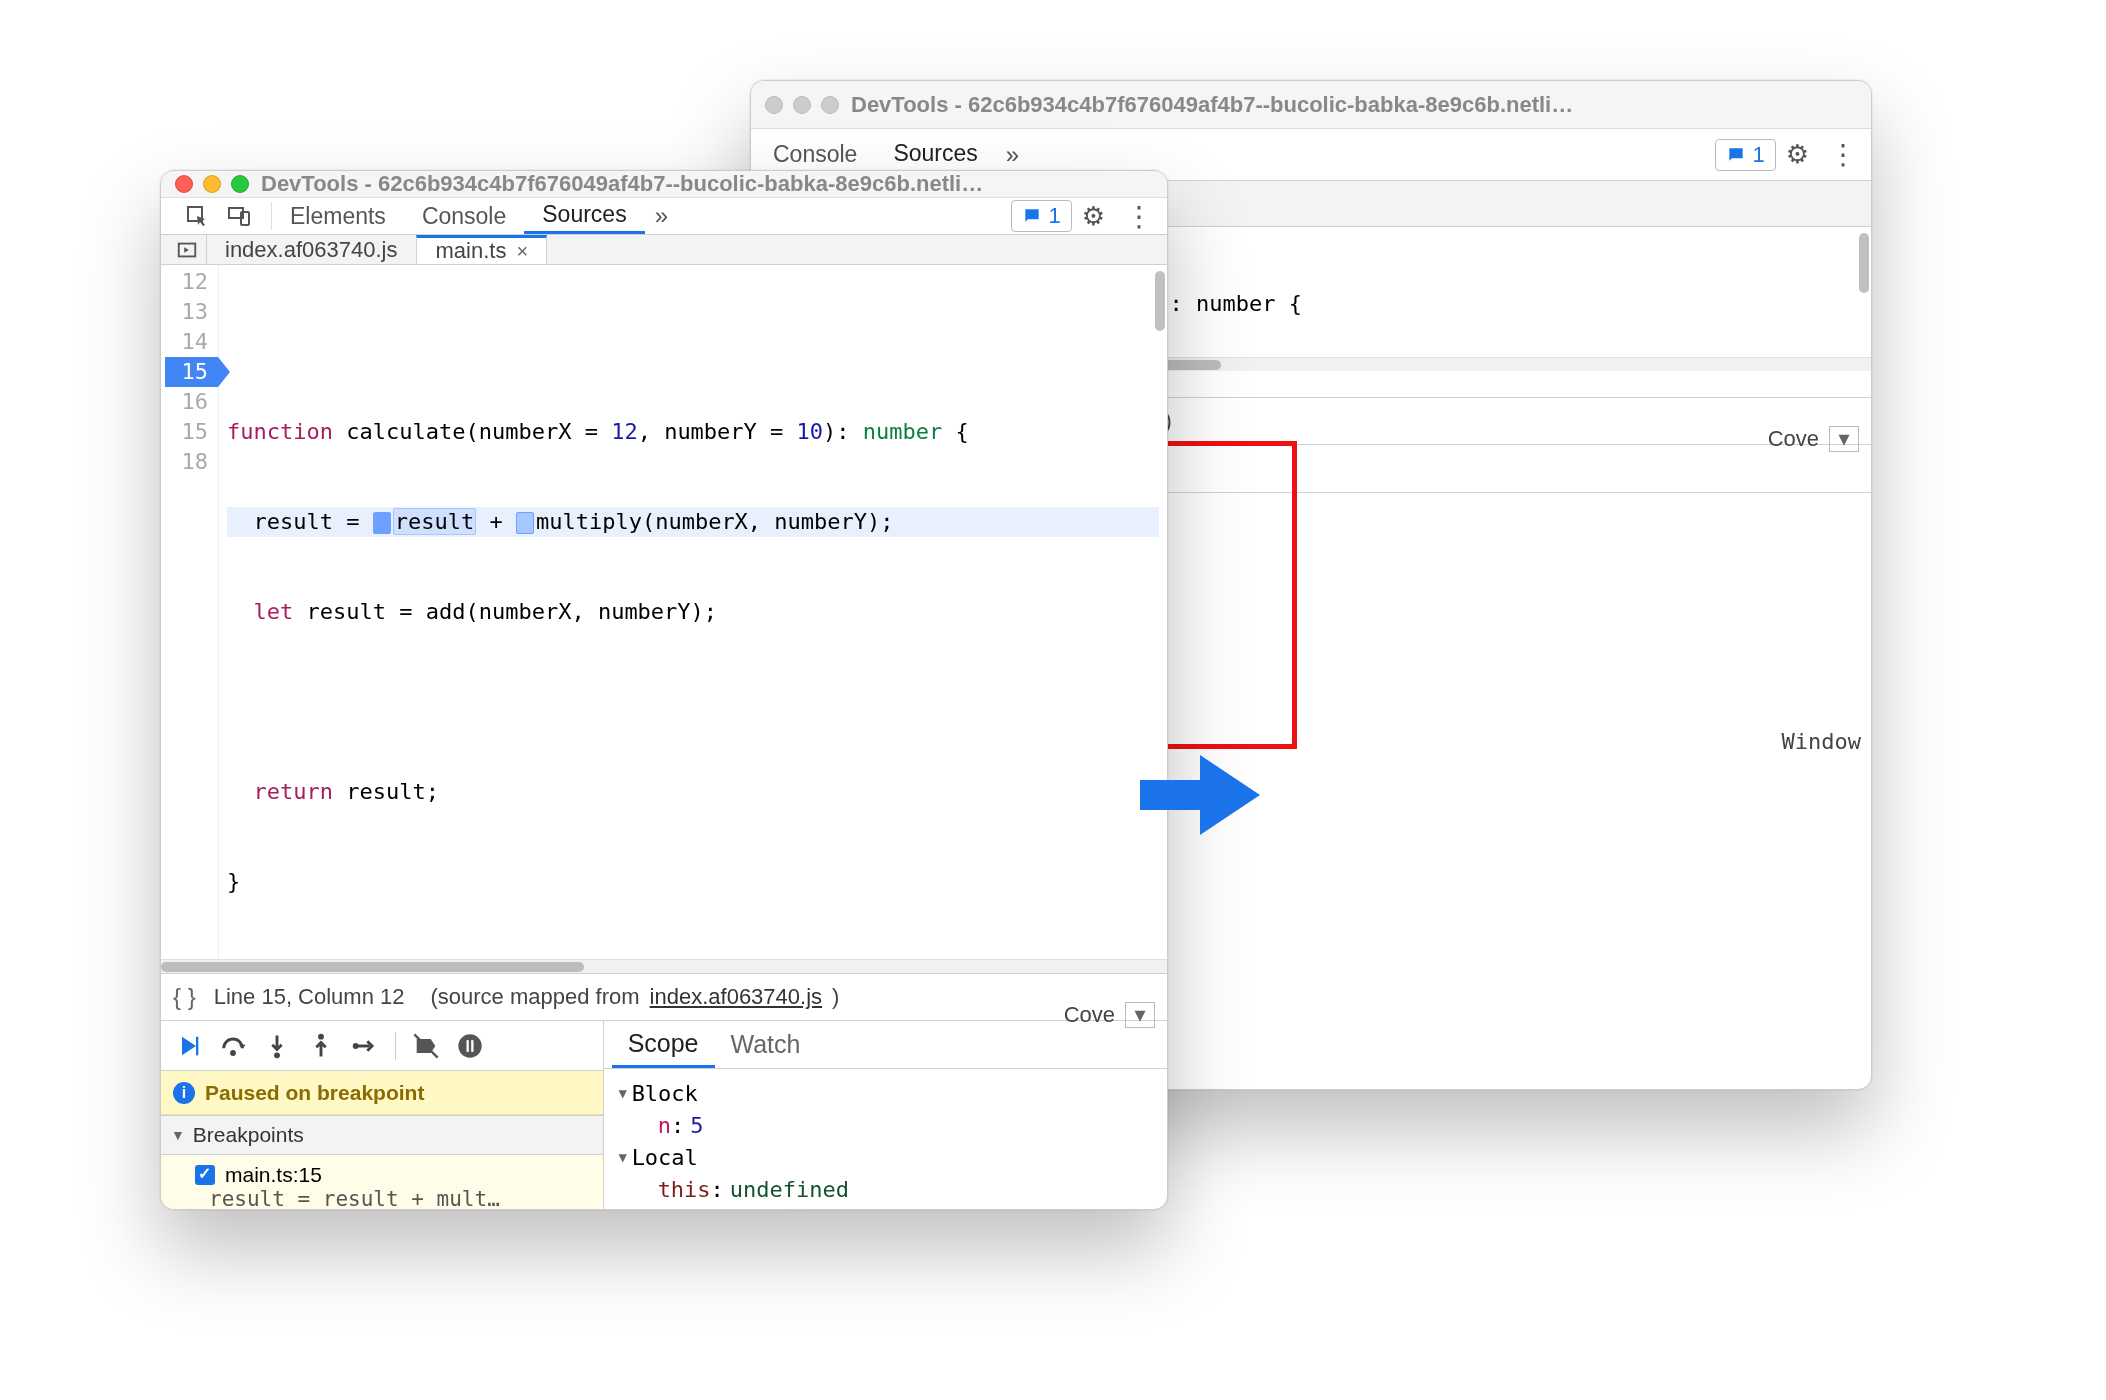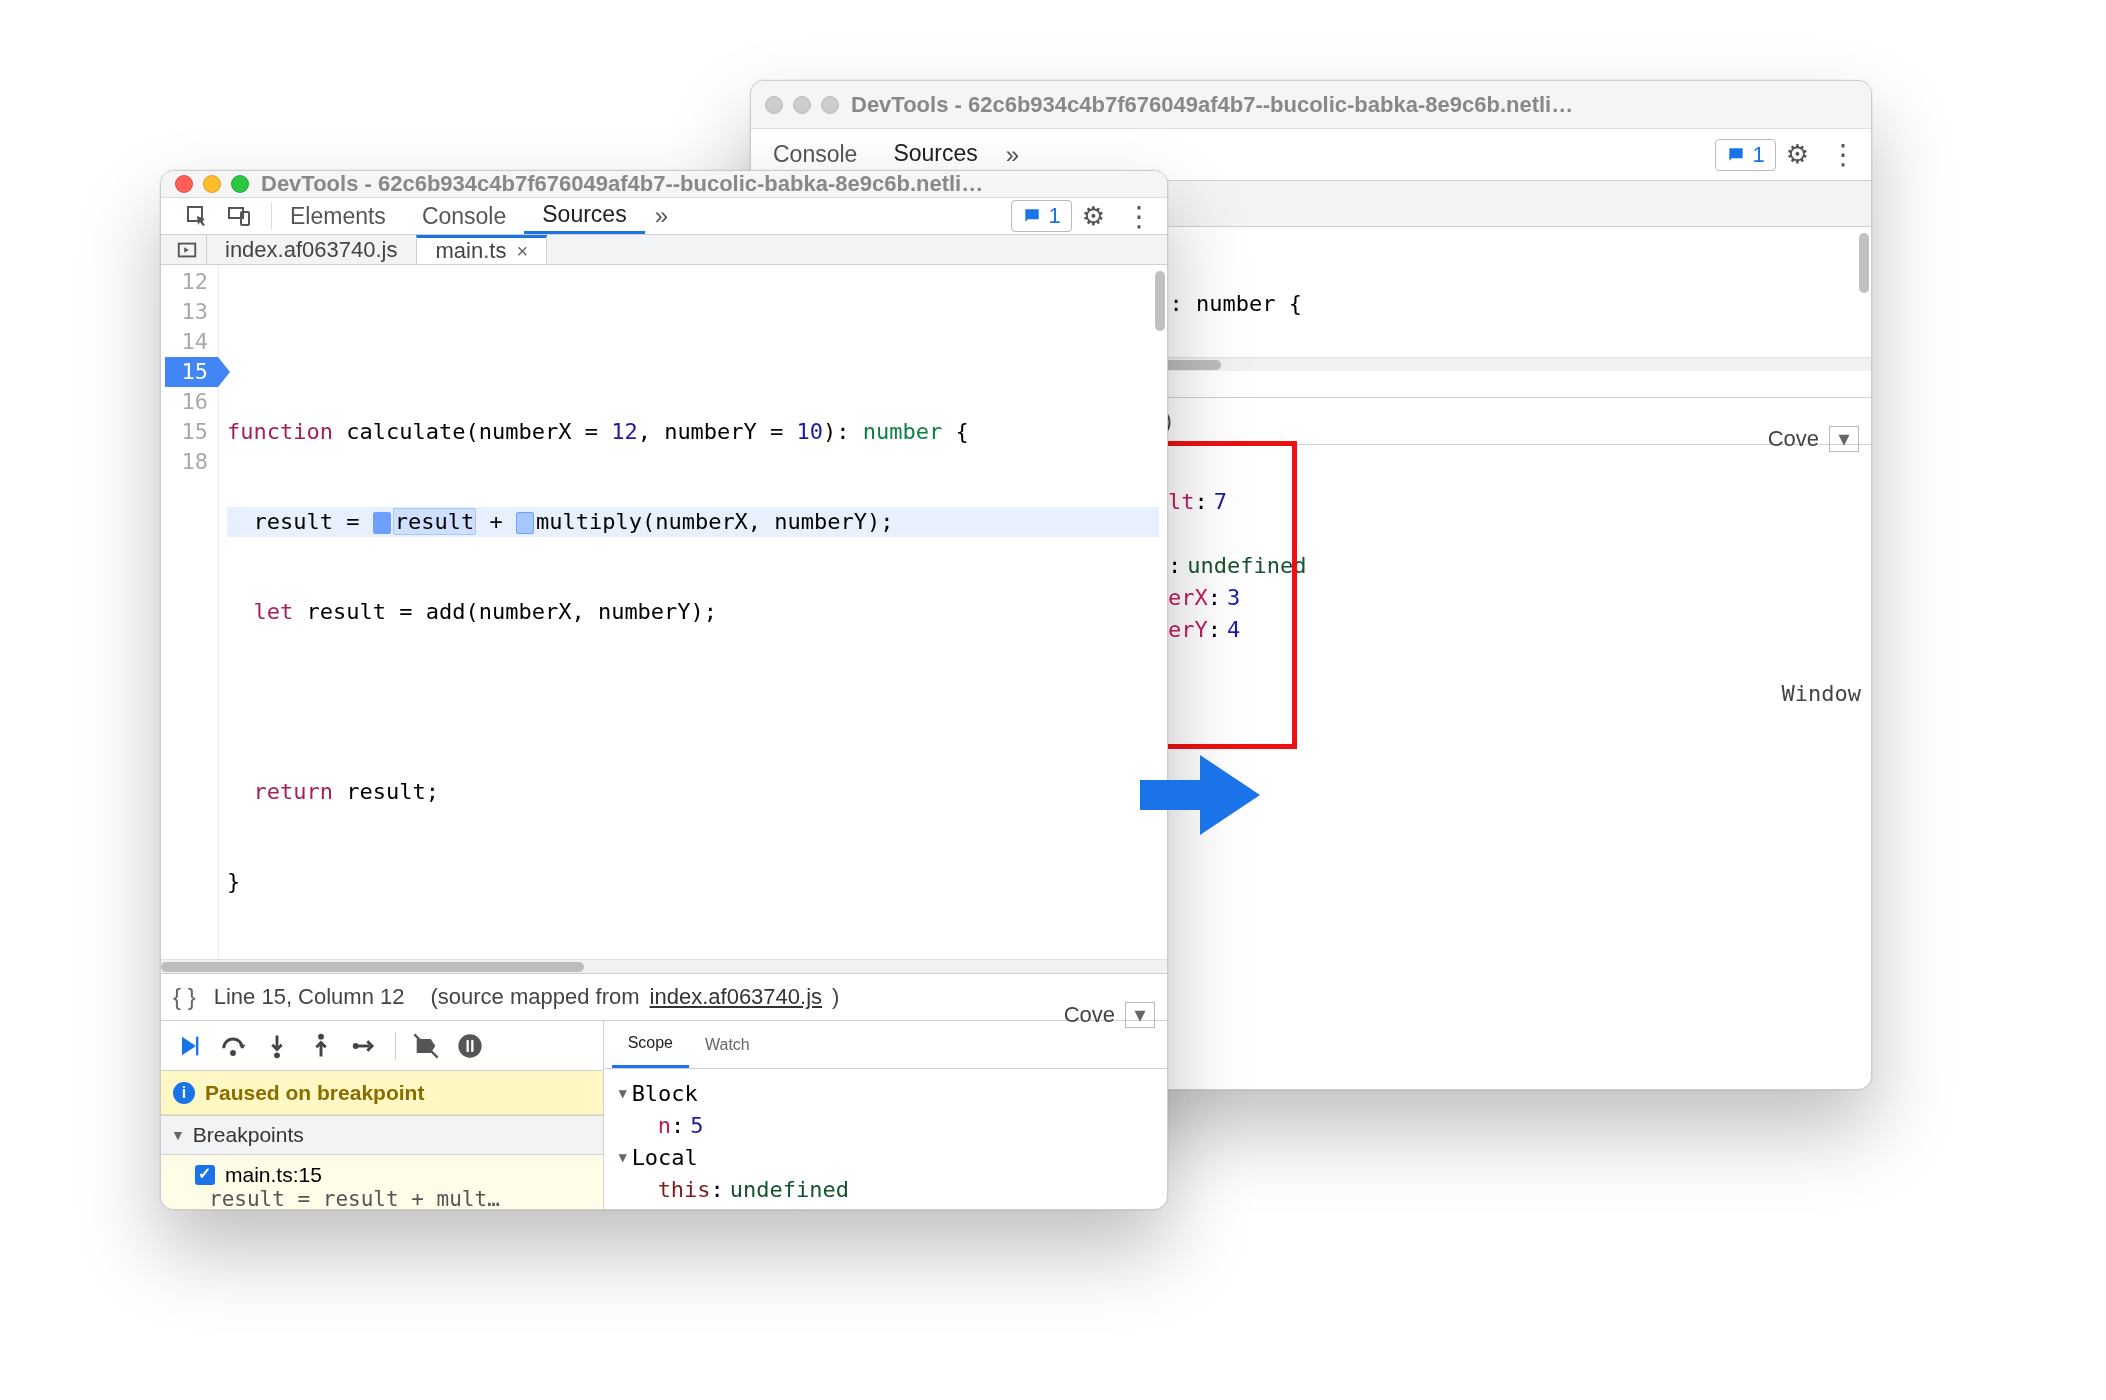--- a/index.html
+++ b/index.html
@@ -151,39 +151,39 @@
     display:flex;align-items:center;height:40px;padding:0 12px;font-size:21px;
     justify-content:space-between;border-bottom:1px solid #f0f0f0;
   }
   .stack-row .loc{color:#888;}
 
   
   .scope-tabs{
     display:flex;align-items:center;height:48px;padding:0 8px;
     border-bottom:1px solid #d0d0d0;
   }
-  .scope-tabs .t{padding:0 16px;height:100%;display:flex;align-items:center;color:#666;font-size:16px;cursor:pointer;text-align:right;}
+  .scope-tabs .t{padding:0 16px;height:100%;display:flex;align-items:center;color:#666;font-size:25px;cursor:pointer;text-align:right;}
   .scope-tabs .t.active{color:#202124;border-bottom:3px solid #1a73e8;}
   .scope-body{padding:8px 10px;flex:1;overflow:auto;font-size:22px;}
   .scope-row{display:flex;align-items:center;height:32px;}
   .scope-row .tri2{width:18px;color:#666;font-size:14px;text-align:center;}
   .scope-row.indent2{padding-left:44px;}
   .pname{color:#c2185b;}
   .pname.gray{color:#7f1d1d;}
   .pval{color:#1a1aa6;margin-left:6px;}
   .pval.gray{color:#14532d;}
   .extra{margin-left:auto;color:#444;}
 
   
   .back-body{display:flex;flex-direction:column;height:calc(100% - 48px - 52px - 46px);}
   .back-body .codewrap{flex:0 0 170px;}
   .back-status{}
   .back-lower{flex:1;display:flex;}
   .back-left{width:140px;border-right:1px solid #d0d0d0;display:flex;flex-direction:column;}
-  .back-right{flex:1;display:flex;flex-direction:row;position:relative;}
+  .back-right{flex:1;display:flex;flex-direction:column;position:relative;}
   .hi-box{position:absolute;border:5px solid #e11;pointer-events:none;}
 
   
   .arrow{
     position:absolute;left:1140px;top:745px;z-index:5;
     width:120px;height:100px;
   }
   .arrow svg{width:100%;height:100%;}
 
   

